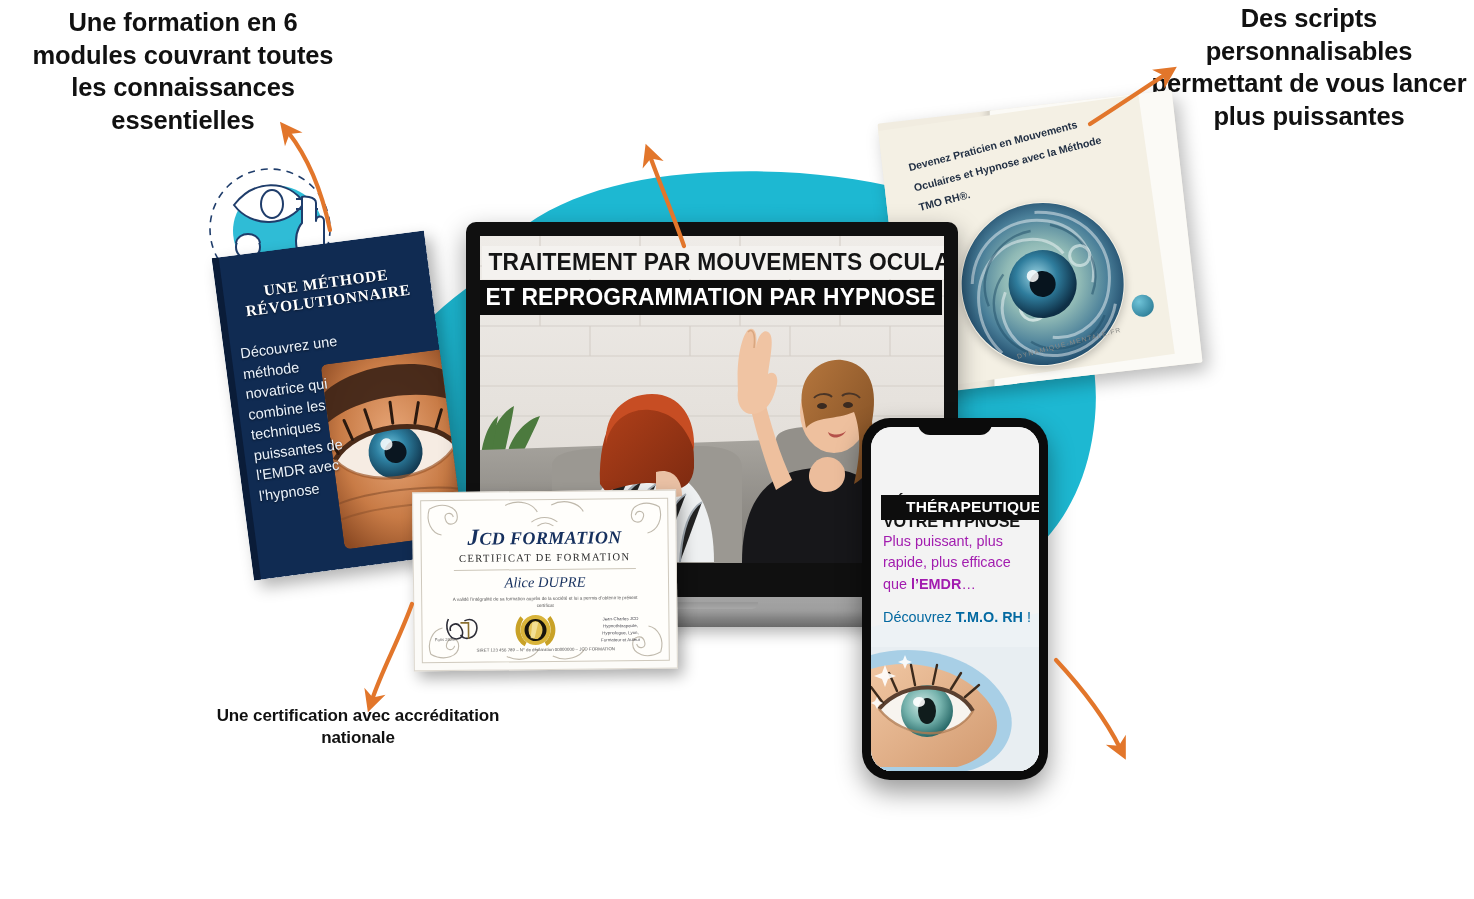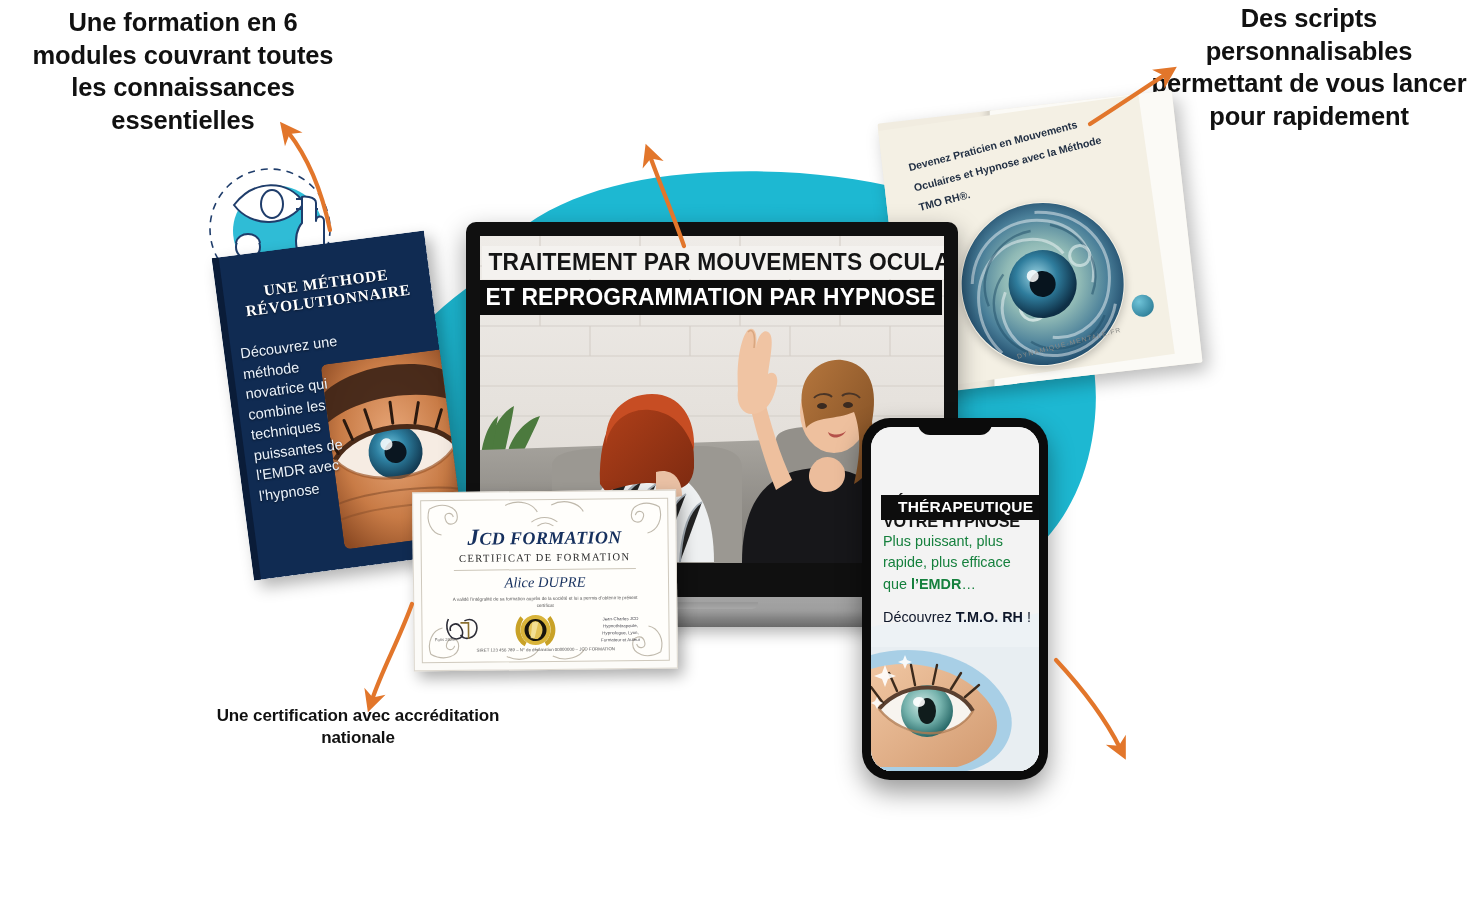--- a/index.html
+++ b/index.html
@@ -104,23 +104,23 @@
   
   .phone{position:absolute;left:862px;top:418px;width:186px;height:362px;z-index:24;
          background:#0b0b0b;border-radius:28px;box-shadow:0 12px 26px rgba(0,0,0,.40);}
   .phone-screen{position:absolute;left:9px;top:9px;right:9px;bottom:9px;border-radius:21px;
                 background:#ffffff;overflow:hidden;}
   .phone-notch{position:absolute;left:50%;transform:translateX(-50%);top:0;width:74px;height:17px;
                background:#0b0b0b;border-radius:0 0 12px 12px;z-index:9;}
   .ph-h1{position:absolute;left:12px;top:22px;width:152px;color:#141414;font-weight:700;
          font-size:16.2px;line-height:1.18;letter-spacing:-.2px;margin-top:44px;}
   .ph-tag{position:absolute;left:10px;top:68px;background:#0d0d0d;color:#fff;font-weight:700;
-          font-size:15.5px;letter-spacing:.2px;padding:3px 17px 4px;}
-  .ph-p1{position:absolute;left:12px;top:104px;width:155px;color:#15803d;font-size:14.4px;line-height:1.48;}
-  .ph-p2{position:absolute;left:12px;top:182px;width:158px;color:#0f172a;font-size:14.4px;}
+          font-size:15.5px;letter-spacing:.2px;padding:3px 25px 4px;}
+  .ph-p1{position:absolute;left:12px;top:104px;width:155px;color:#a21caf;font-size:14.4px;line-height:1.48;}
+  .ph-p2{position:absolute;left:12px;top:182px;width:158px;color:#0369a1;font-size:14.4px;}
   .ph-eye{position:absolute;left:0;right:0;bottom:0;height:124px;overflow:hidden;}
 </style>
 </head>
 <body>
 
 <div class="stage">
 
   <svg class="blob" viewBox="0 0 740 470">
     <path d="M112 132 C150 58, 246 28, 352 24 C470 19, 586 42, 654 92
              C716 138, 740 214, 726 292 C712 372, 660 430, 578 452
@@ -453,16 +453,16 @@
     <path d="M684 246 C672 212, 660 184, 650 156" fill="none" stroke="#E2762B" stroke-width="4.2" stroke-linecap="round" marker-end="url(#ah)"></path>
 
     <path d="M1090 124 C1118 106, 1142 90, 1166 74" fill="none" stroke="#E2762B" stroke-width="4.2" stroke-linecap="round" marker-end="url(#ah)"></path>
 
     <path d="M412 604 C398 642, 382 670, 372 700" fill="none" stroke="#E2762B" stroke-width="4.2" stroke-linecap="round" marker-end="url(#ah)"></path>
 
     <path d="M1056 660 C1082 688, 1104 716, 1120 748" fill="none" stroke="#E2762B" stroke-width="4.2" stroke-linecap="round" marker-end="url(#ah)"></path>
   </svg>
 
   <div class="callout" id="cal-modules">Une formation en 6 modules couvrant toutes les connaissances essentielles</div>
-  <div class="callout" id="cal-scripts">Des scripts personnalisables permettant de vous lancer pour rapidement</div>
+  <div class="callout" id="cal-scripts">Des scripts personnalisables permettant de vous lancer plus puissantes</div>
   <div class="callout" id="cal-certif">Une certification avec accréditation nationale</div>
 
 </div>
 
 </body></html>

